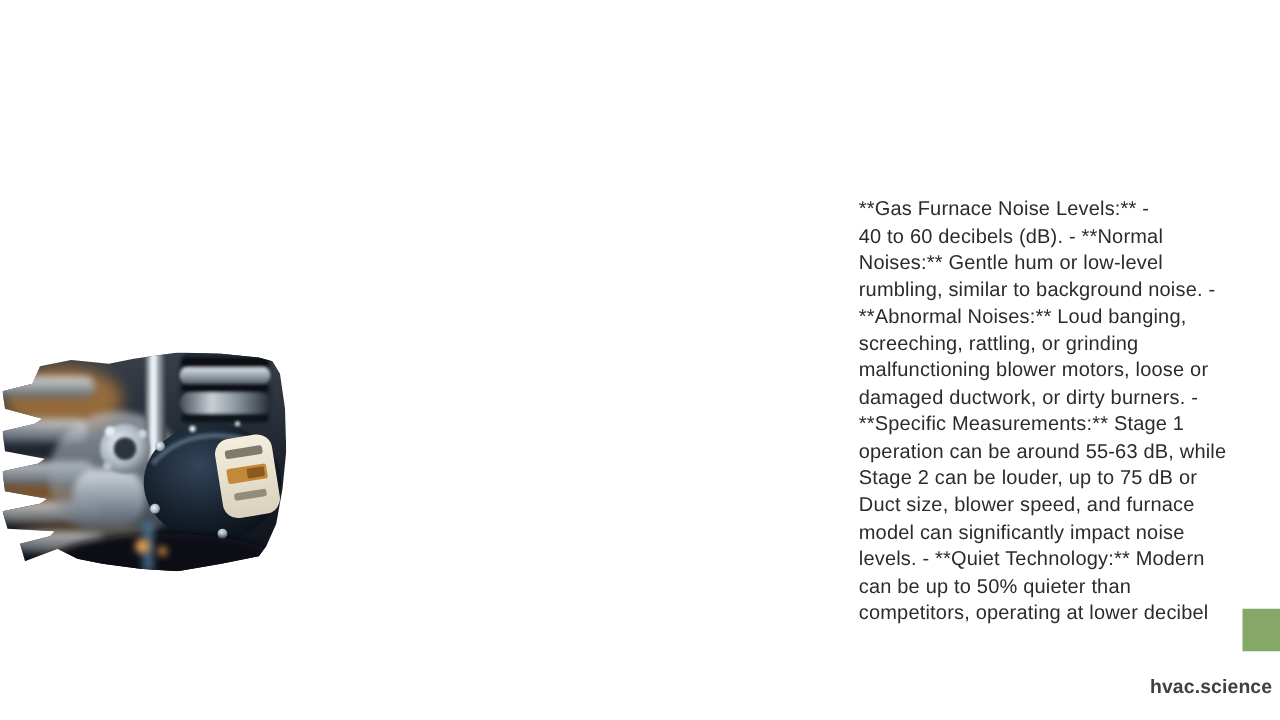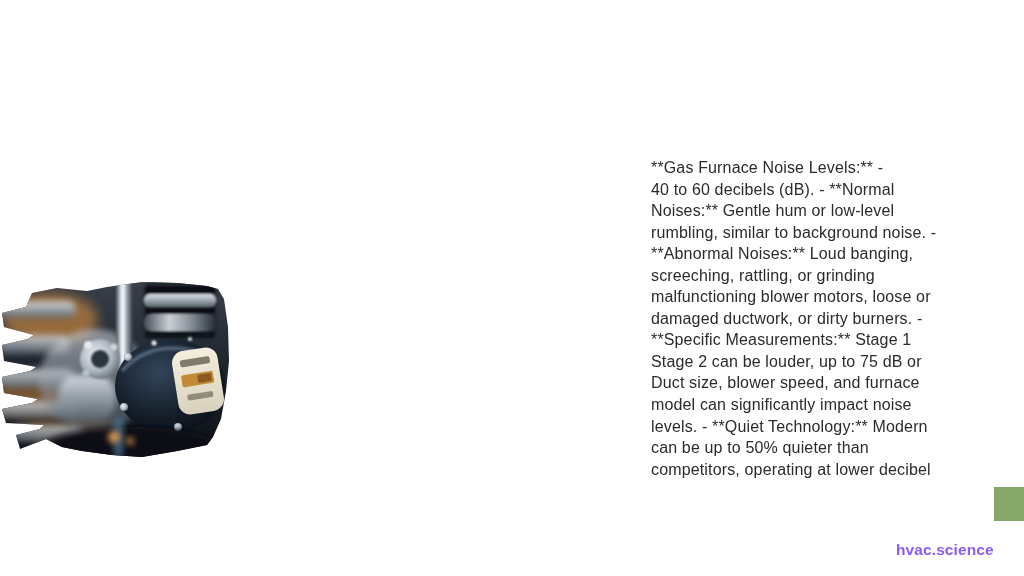--- a/index.html
+++ b/index.html
@@ -30,20 +30,21 @@
     left: 651px;
     top: 157px;
     width: 345px;
     font-size: 16px;
     line-height: 21.55px;
     letter-spacing: 0.15px;
     color: #2b2b2b;
   }
   .article .line {
     white-space: nowrap;
+    margin-left: 36px;
   }
   .brand {
     position: absolute;
     left: 896px;
     top: 541px;
     font-size: 15.5px;
     font-weight: bold;
     letter-spacing: 0.1px;
     color: #1b1b1b;
   }
@@ -167,25 +168,26 @@
   <div class="article" style="color: rgb(43, 43, 43);">
     <div class="line">**Gas Furnace Noise Levels:** -</div>
     <div class="line">40 to 60 decibels (dB). - **Normal</div>
     <div class="line">Noises:** Gentle hum or low-level</div>
     <div class="line">rumbling, similar to background noise. -</div>
     <div class="line">**Abnormal Noises:** Loud banging,</div>
     <div class="line">screeching, rattling, or grinding</div>
     <div class="line">malfunctioning blower motors, loose or</div>
     <div class="line">damaged ductwork, or dirty burners. -</div>
     <div class="line">**Specific Measurements:** Stage 1</div>
+    <div class="line">operation can be around 55-63 dB, while</div>
     <div class="line">Stage 2 can be louder, up to 75 dB or</div>
     <div class="line">Duct size, blower speed, and furnace</div>
     <div class="line">model can significantly impact noise</div>
     <div class="line">levels. - **Quiet Technology:** Modern</div>
     <div class="line">can be up to 50% quieter than</div>
     <div class="line">competitors, operating at lower decibel</div>
   </div>
 
-  <div class="brand" style="color: #8b5cf6;">hvac.science</div>
+  <div class="brand" style="color: #404040; margin-left: 24px;">hvac.science</div>
 
   <div class="accent" style="background-color: rgb(133, 167, 104);"></div>
 
 </div>
 
 </body></html>

